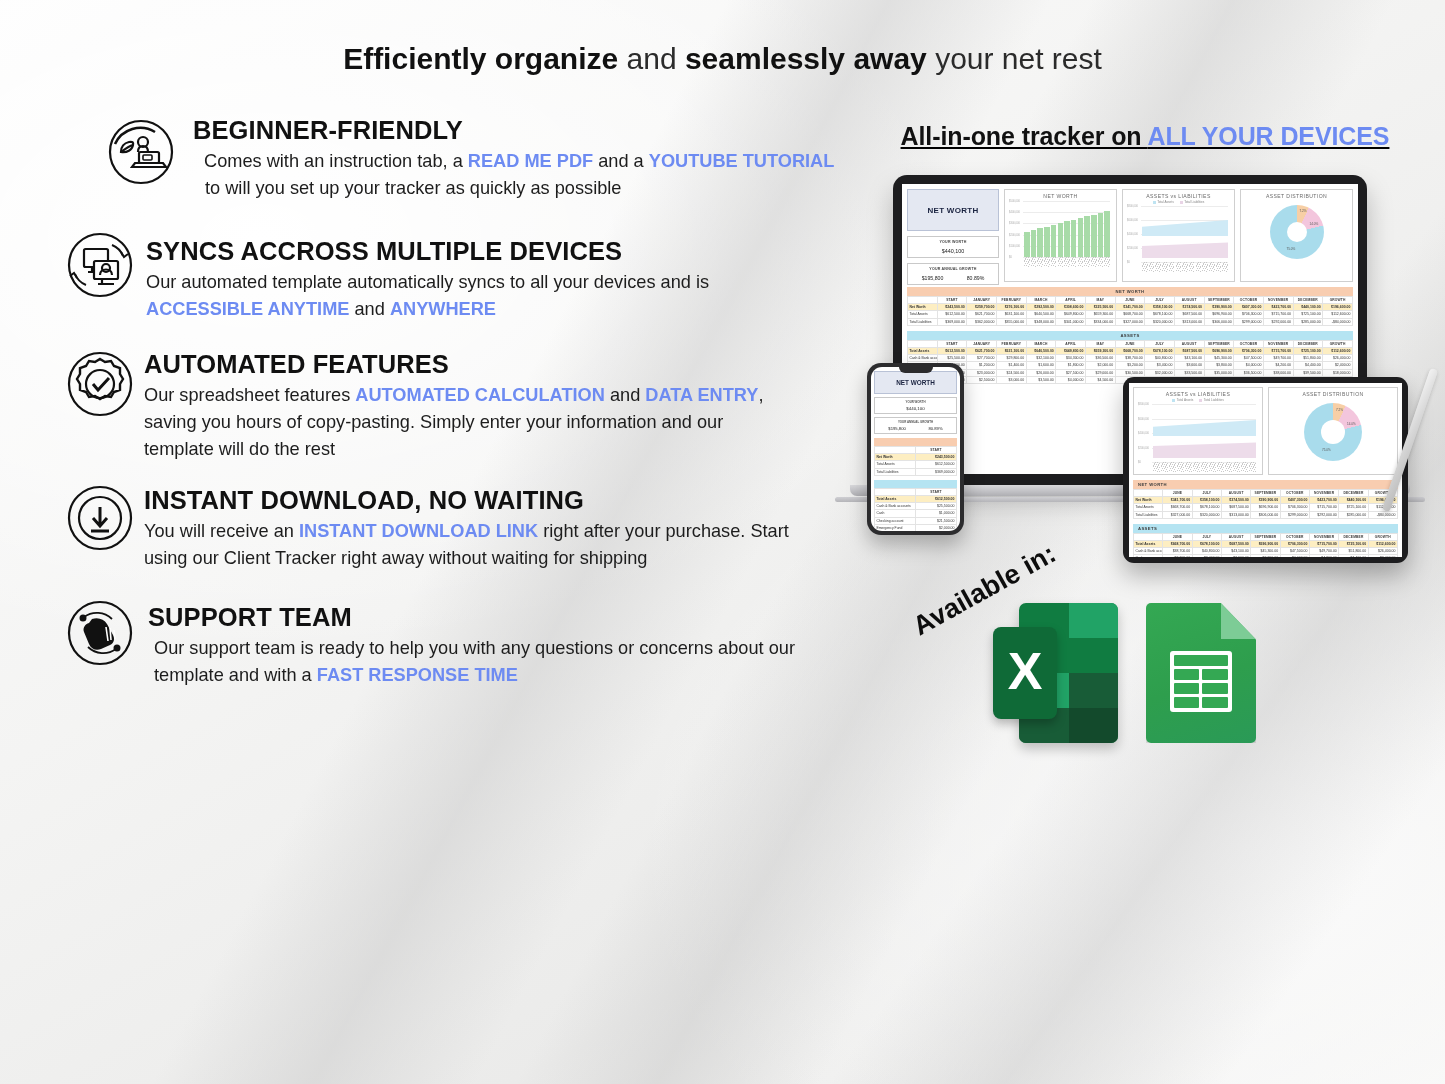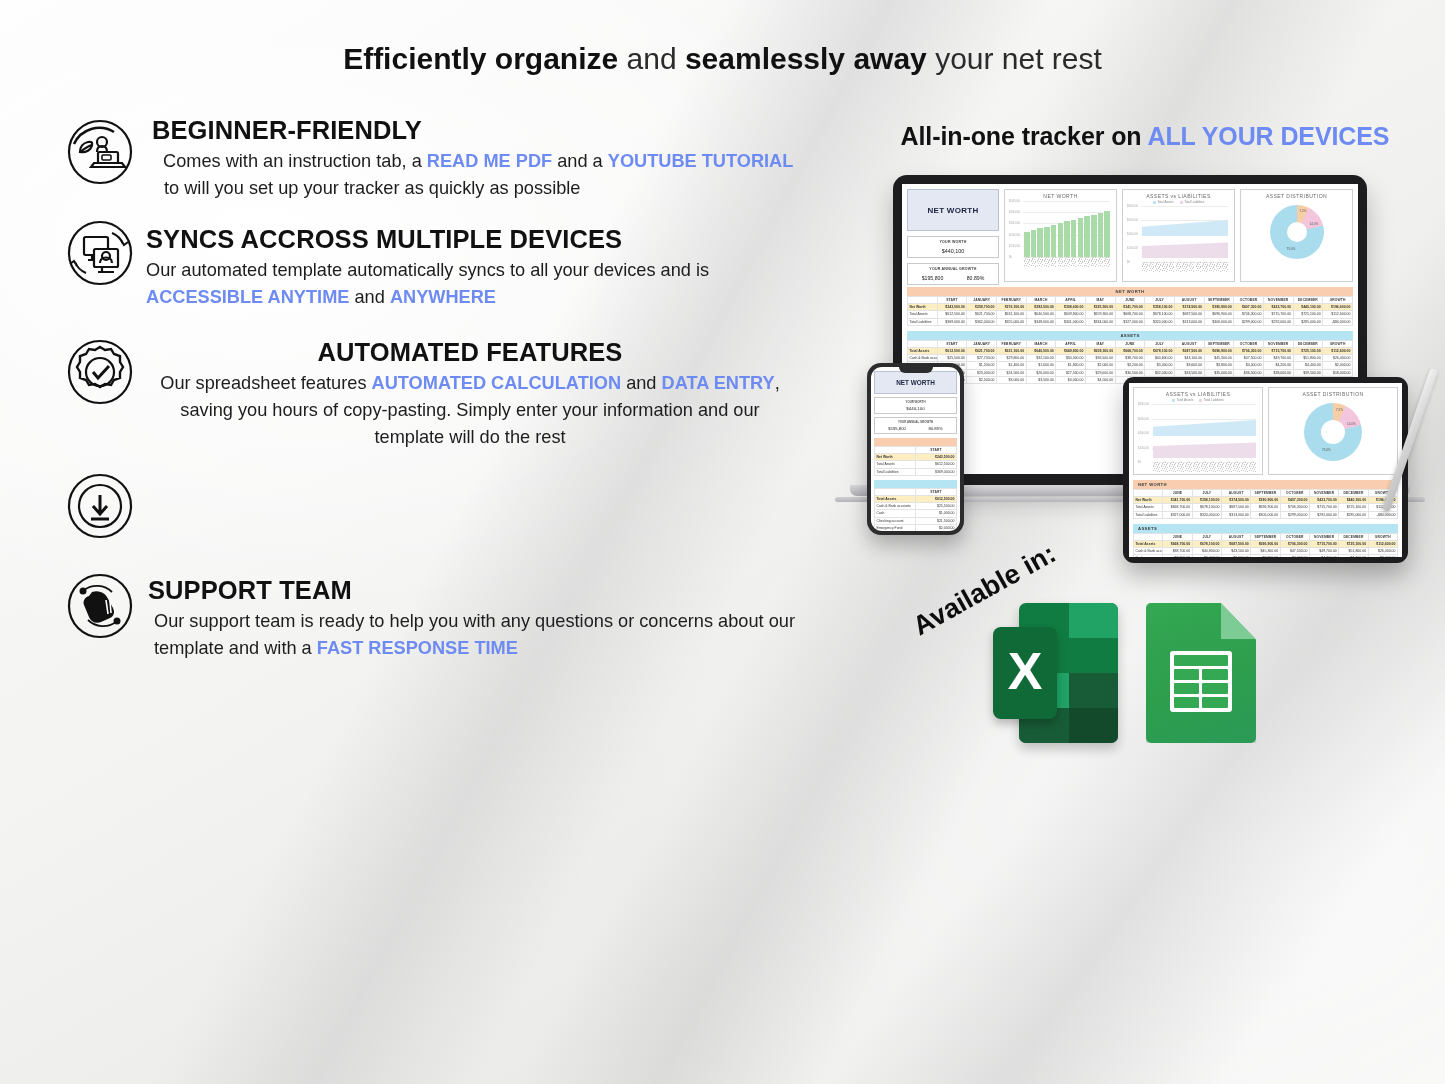--- a/index.html
+++ b/index.html
@@ -42,21 +42,21 @@
     font-size: 30px;
     margin-top: 42px;
     color: #2b2b2b;
     font-weight: 400;
   }
   .subhead b { font-weight: 700; color: #111; }
 
   
   .columns { display: flex; margin-top: 36px; }
   .left-col { width: 845px; padding-left: 62px; }
-  .right-col { width: 600px; position: relative; }
+  .right-col { width: 600px; position: relative; text-decoration: underline; }
 
   
   .feature { display: flex; margin-bottom: 13px; }
   .feat-icon {
     width: 76px; height: 76px; flex: 0 0 76px;
     margin-top: 2px;
   }
   .feat-icon svg { display: block; width: 76px; height: 76px; }
   .feat-body { padding-left: 12px; padding-top: 4px; }
   .feat-title {
@@ -66,25 +66,25 @@
   }
   .feat-desc {
     font-size: 18.2px; line-height: 1.46; color: #1d1d1d;
     margin-top: 4px; max-width: 652px;
   }
   .hl { color: #6d8bf2; font-weight: 600; }
 
   .f1 .feat-body { padding-left: 14px; }
   .f1 .feat-desc { padding-left: 12px; text-indent: -1px; }
   .f2 .feat-body { padding-left: 8px; padding-top: 12px; }
-  .f3 .feat-body { padding-left: 6px; padding-top: 6px; text-align: center; }
+  .f3 .feat-body { padding-left: 6px; padding-top: 6px; }
   .f4 .feat-body { padding-left: 6px; padding-top: 8px; }
   .f5 .feat-body { padding-left: 10px; padding-top: 10px; }
   .f5 .feat-desc { padding-left: 6px; }
-  .f1 { margin-bottom: 12px; }
+  .f1 { margin-bottom: 24px; justify-content: flex-end; }
   .f2 { margin-bottom: 22px; }
   .f3 { margin-bottom: 16px; }
   .f4 { margin-bottom: 22px; }
 
   
   .devices-head {
     text-align: center; font-size: 25px; font-weight: 700;
     color: #111; padding-top: 10px; letter-spacing: -.1px;
   }
   .devices-head .hl2 { color: #6d8bf2; }
@@ -309,20 +309,24 @@
       <div class="feature f4">
         <div class="feat-icon">
           <svg viewBox="0 0 76 76">
               <g fill="none" stroke="#111" stroke-width="2.2">
             <circle cx="38" cy="38" r="31"></circle>
                 <circle cx="38" cy="38" r="21"></circle>
             <path d="M38 27v18M31 38l7 8 7-8" stroke-width="3"></path>
                 <path d="M29 51h18" stroke-width="3"></path>
           </g>
             </svg>
+        </div>
+        <div class="feat-body">
+          <div class="feat-title">INSTANT DOWNLOAD, NO WAITING</div>
+          <div class="feat-desc"><span>You will receive an </span><span class="hl">INSTANT DOWNLOAD LINK</span><span> right after your purchase. Start using our Client Tracker right away without waiting for shipping</span></div>
         </div>
       </div>
 
       <div class="feature f5">
         <div class="feat-icon">
           <svg viewBox="0 0 76 76">
               <g fill="none" stroke="#111" stroke-width="2.2">
             <circle cx="38" cy="38" r="31"></circle>
             <path d="M30 24c6-2 12 0 15 5l6 11c2 4 1 8-3 10l-9 4c-5 2-10 0-12-5l-5-12c-1.5-4 1-8 5-9z" fill="#111" stroke="none"></path>
             <path d="M44 32l2 14M48 33l1 12M52 35l1 9" stroke="#fff" stroke-width="1.6"></path>

